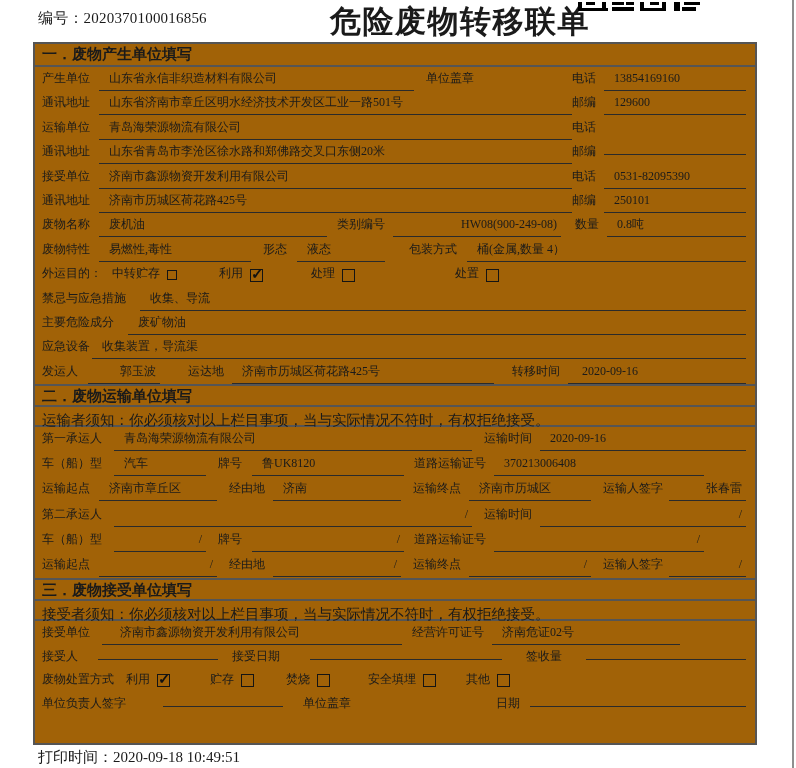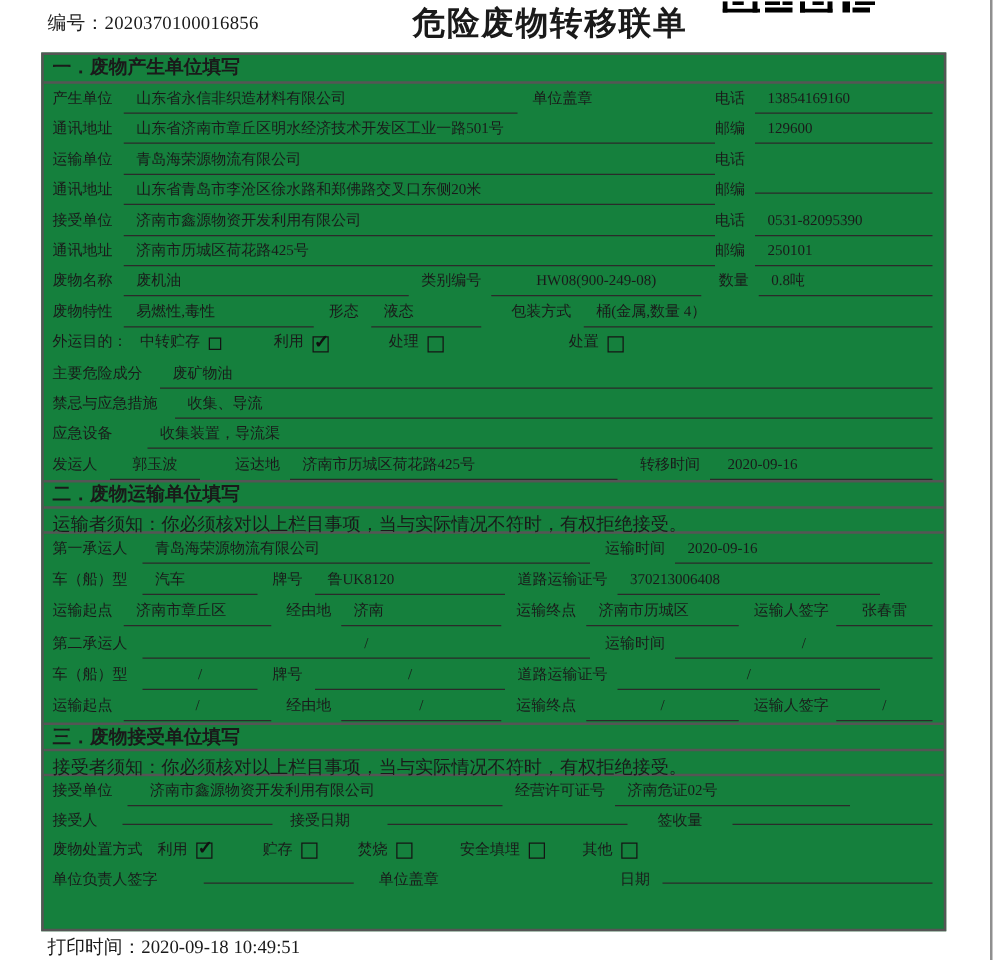--- a/index.html
+++ b/index.html
@@ -6,49 +6,49 @@
   html,body { width:796px; height:768px; }
   body {
     background:#ffffff;
     font-family:"Liberation Serif","DejaVu Serif",serif;
     color:#1a1a1a;
     font-size:14.5px;
     position:relative;
     overflow:hidden;
   }
   .hdr-serial { position:absolute; left:38px; top:9px; font-size:15px; letter-spacing:0.2px; }
-  .hdr-title  { position:absolute; left:330px; top:1px; font-size:26px; font-weight:bold; letter-spacing:1.5px; }
+  .hdr-title  { position:absolute; left:330px; top:1px; font-size:31px; font-weight:bold; letter-spacing:1.5px; }
   .qr { position:absolute; left:578px; top:0; width:122px; height:11px; }
   .page-edge { position:absolute; left:792px; top:0; width:2px; height:768px; background:#8f8f8f; }
   .print-time { position:absolute; left:38px; top:748px; font-size:15px; }
 
   .form {
     position:absolute; left:33px; top:42px;
     width:724px; height:703px;
-    border:2px solid #555; background:#15803d; overflow:hidden;
+    border:2px solid #555; background:#a16207; overflow:hidden;
   }
   .sec-hdr {
     height:23px; line-height:21px; font-weight:bold; font-size:15px;
     padding-left:7px; border-bottom:2px solid #555;
   }
   .sec-hdr.mid { border-top:2px solid #555; }
   .note {
     height:20px; line-height:27px; padding-left:7px;
     border-bottom:2px solid #555; font-size:14.5px; white-space:nowrap;
   }
   .r {
     display:flex; align-items:baseline;
     height:24.4px; line-height:23px;
     padding:0 9px 0 7px; white-space:nowrap; font-size:12px;
   }
   .s2body .r { height:25.2px; }
   .s3body .r { height:23.5px; }
   .lbl { flex:0 0 auto; }
   .ul { border-bottom:1px solid #2a2a2a; padding:0 4px 0 10px; overflow:hidden; }
-  .ul.c { text-align:center; padding:0 4px; }
+  .ul.c { text-align:right; padding:0 4px; }
   .grow { flex:1 1 auto; }
   .lg { display:flex; align-items:baseline; flex:0 0 530px; }
   .cb {
     display:inline-block; width:13px; height:13px;
     border:1.5px solid #141414; margin-left:7px;
     position:relative; align-self:center; top:1px; flex:0 0 auto;
   }
   .cb.checked::after {
     content:"\2713"; position:absolute; left:0px; top:-7px;
     font-size:15px; font-weight:bold; color:#111;
@@ -163,31 +163,31 @@
     <span class="cb" style="width:10px;height:10px"></span>
     <span class="lbl" style="margin-left:42px">利用</span>
     <span class="cb checked"></span>
     <span class="lbl" style="margin-left:48px">处理</span>
     <span class="cb"></span>
     <span class="lbl" style="margin-left:100px">处置</span>
     <span class="cb"></span>
   </div>
 
   <div class="r">
+    <span class="lbl" style="margin-right:14px">禁忌与应急措施</span>
+    <span class="ul grow">收集、导流</span>
+  </div>
+
+  <div class="r">
     <span class="lbl" style="margin-right:14px">主要危险成分</span>
     <span class="ul grow">废矿物油</span>
   </div>
 
   <div class="r">
-    <span class="lbl" style="margin-right:14px">禁忌与应急措施</span>
-    <span class="ul grow">收集、导流</span>
-  </div>
-
-  <div class="r">
-    <span class="lbl" style="margin-right:28px">应急设备</span>
+    <span class="lbl" style="margin-right:2px">应急设备</span>
     <span class="ul grow">收集装置，导流渠</span>
   </div>
 
   <div class="r">
     <span class="lbl" style="margin-right:10px">发运人</span>
     <span class="ul c" style="flex:0 0 72px">郭玉波</span>
     <span class="lbl" style="margin-left:28px">运达地</span>
     <span class="ul" style="flex:0 0 262px;margin-left:8px">济南市历城区荷花路425号</span>
     <span class="lbl" style="margin-left:18px;margin-right:8px">转移时间</span>
     <span class="ul" style="flex:1 1 auto;padding-left:14px">2020-09-16</span>

